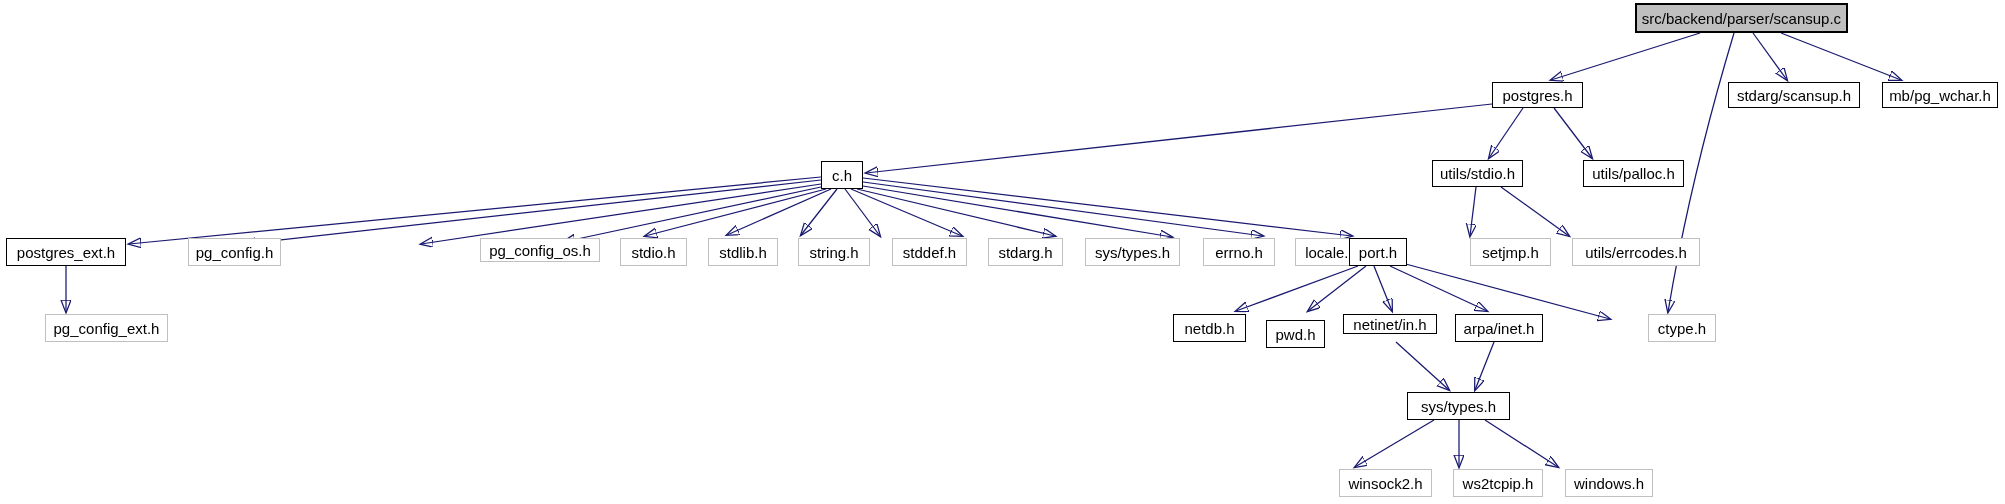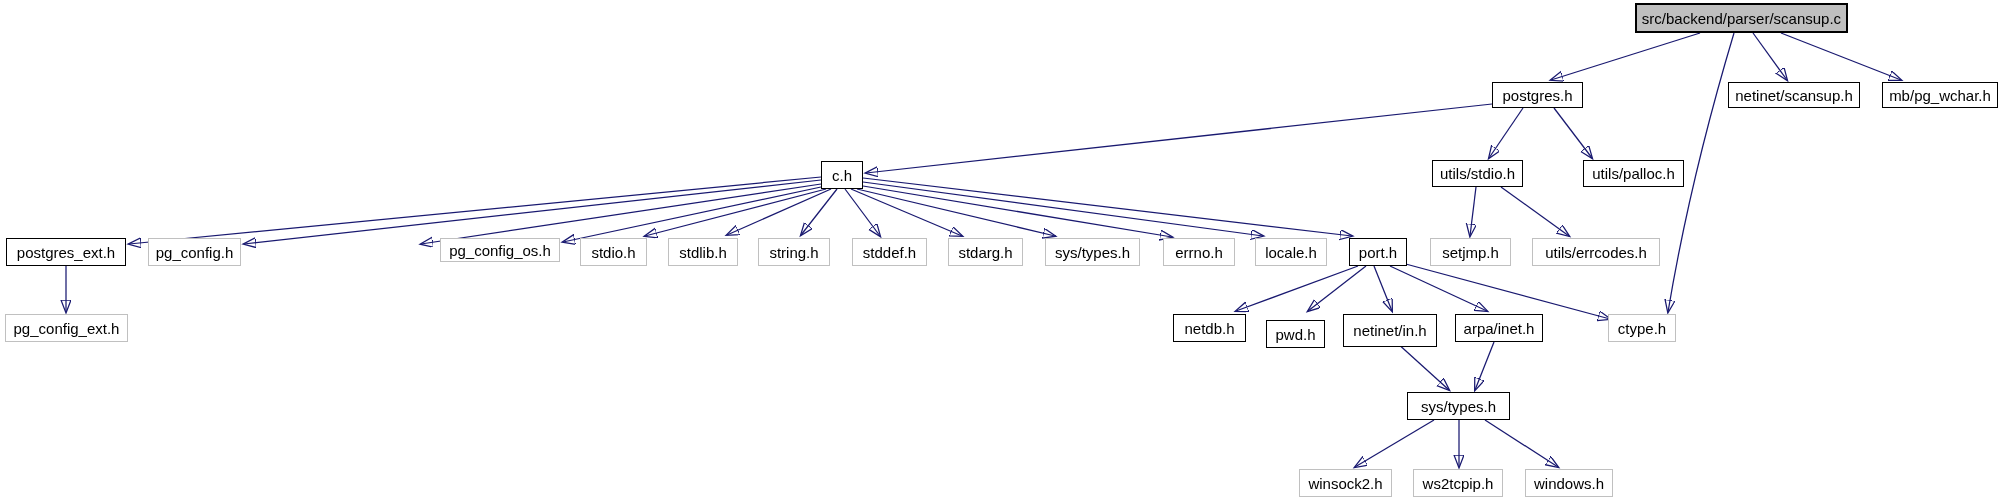--- a/index.html
+++ b/index.html
@@ -17,21 +17,21 @@
     position:absolute;
     box-sizing:border-box;
     display:flex;align-items:center;justify-content:center;
     background:#ffffff;
     border:1.6px solid #000000;
     color:#000000;
     font-size:15px;
     white-space:nowrap;
     line-height:1;
   }
-  .node.plain{border:1.2px solid #c0c0c0;}
+  .node.plain{border:1.2px solid #c0c0c0;margin-left:40px;}
   .node.root{background:#bfbfbf;border:2px solid #000000;}
 </style>
 </head>
 <body>
 
 <div class="canvas">
 
   <svg class="edges" viewBox="0 0 2005 504" xmlns="http://www.w3.org/2000/svg">
     <defs>
       <marker id="ah" markerUnits="userSpaceOnUse" markerWidth="15" markerHeight="12" refX="12" refY="5" orient="auto">
@@ -69,21 +69,21 @@
     <line x1="1396" y1="342" x2="1449" y2="390" marker-end="url(#ah)"></line>
     <line x1="1494" y1="342" x2="1475" y2="390" marker-end="url(#ah)"></line>
     <line x1="1434" y1="420" x2="1355" y2="467" marker-end="url(#ah)"></line>
     <line x1="1459" y1="420" x2="1459" y2="467" marker-end="url(#ah)"></line>
     <line x1="1485" y1="420" x2="1558" y2="467" marker-end="url(#ah)"></line>
   </svg>
 
   <div class="node root" style="left:1635px;top:3px;width:213px;height:30px">src/backend/parser/scansup.c</div>
 
   <div class="node" style="left:1492px;top:82px;width:91px;height:26px">postgres.h</div>
-  <div class="node" style="left:1728px;top:82px;width:132px;height:26px">netinet/scansup.h</div>
+  <div class="node" style="left:1728px;top:82px;width:132px;height:26px">stdarg/scansup.h</div>
   <div class="node" style="left:1882px;top:82px;width:116px;height:26px">mb/pg_wchar.h</div>
 
   <div class="node" style="left:821px;top:161px;width:42px;height:28px">c.h</div>
   <div class="node" style="left:1432px;top:160px;width:91px;height:27px">utils/stdio.h</div>
   <div class="node" style="left:1583px;top:160px;width:101px;height:27px">utils/palloc.h</div>
 
   <div class="node" style="left:6px;top:238px;width:120px;height:28px">postgres_ext.h</div>
   <div class="node plain" style="left:148px;top:238px;width:93px;height:28px">pg_config.h</div>
   <div class="node plain" style="left:440px;top:238px;width:120px;height:24px">pg_config_os.h</div>
   <div class="node plain" style="left:580px;top:238px;width:67px;height:28px">stdio.h</div>
@@ -94,21 +94,21 @@
   <div class="node plain" style="left:1045px;top:238px;width:95px;height:28px">sys/types.h</div>
   <div class="node plain" style="left:1163px;top:238px;width:72px;height:28px">errno.h</div>
   <div class="node plain" style="left:1255px;top:238px;width:72px;height:28px">locale.h</div>
   <div class="node" style="left:1349px;top:238px;width:58px;height:28px">port.h</div>
   <div class="node plain" style="left:1430px;top:238px;width:81px;height:28px">setjmp.h</div>
   <div class="node plain" style="left:1532px;top:238px;width:128px;height:28px">utils/errcodes.h</div>
 
   <div class="node plain" style="left:5px;top:314px;width:123px;height:28px">pg_config_ext.h</div>
   <div class="node" style="left:1173px;top:314px;width:73px;height:28px">netdb.h</div>
   <div class="node" style="left:1266px;top:320px;width:59px;height:28px">pwd.h</div>
-  <div class="node" style="left:1343px;top:314px;width:94px;height:33px">netinet/in.h</div>
+  <div class="node" style="left:1343px;top:314px;width:94px;height:20px">netinet/in.h</div>
   <div class="node" style="left:1455px;top:314px;width:88px;height:28px">arpa/inet.h</div>
   <div class="node plain" style="left:1608px;top:314px;width:68px;height:28px">ctype.h</div>
 
   <div class="node" style="left:1407px;top:392px;width:103px;height:28px">sys/types.h</div>
 
   <div class="node plain" style="left:1299px;top:469px;width:93px;height:28px">winsock2.h</div>
   <div class="node plain" style="left:1413px;top:469px;width:90px;height:28px">ws2tcpip.h</div>
   <div class="node plain" style="left:1525px;top:469px;width:88px;height:28px">windows.h</div>
 
 </div>

